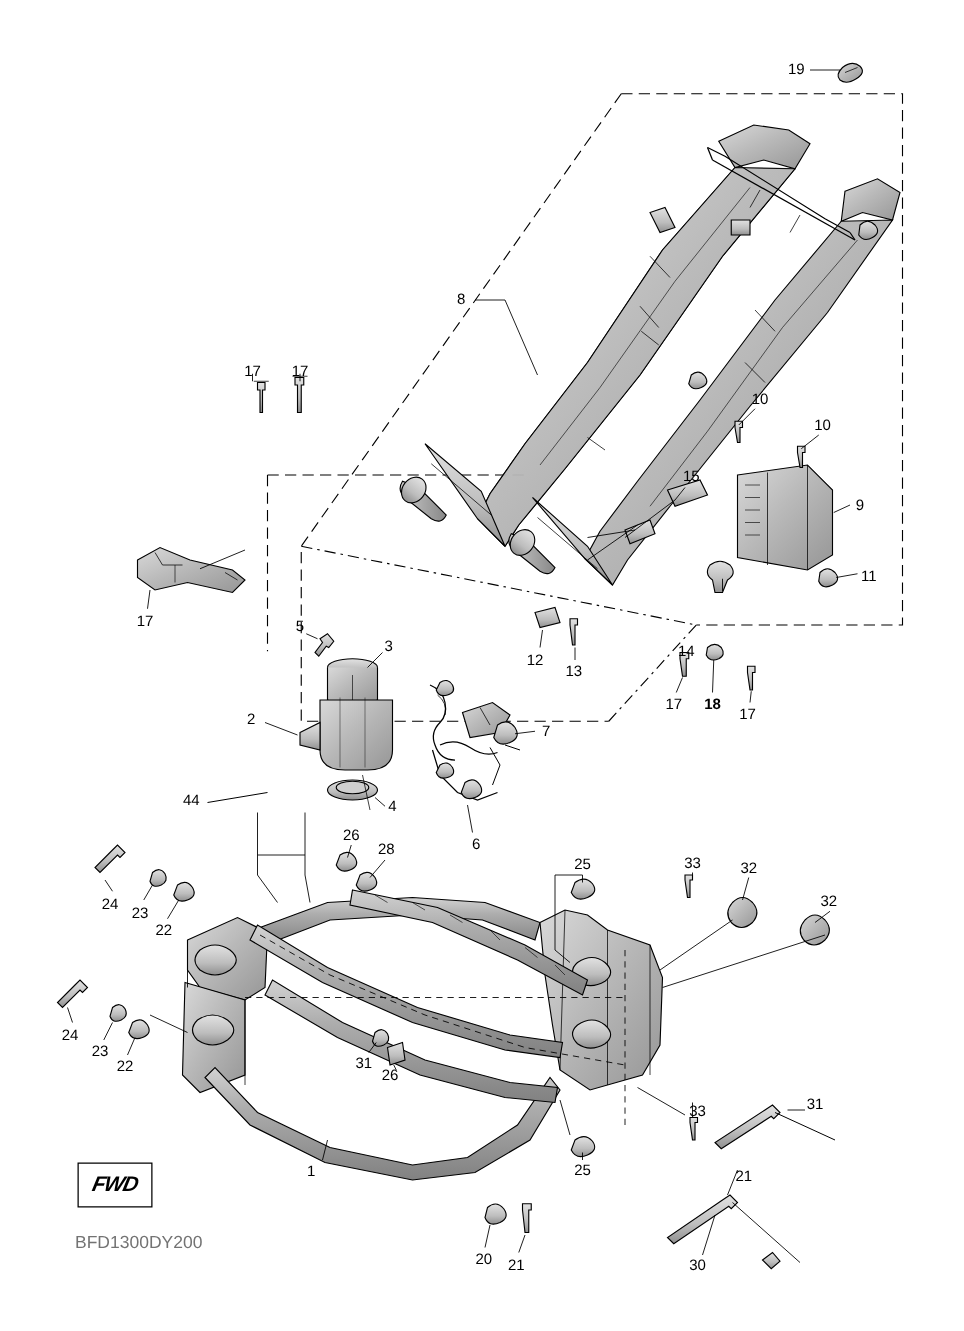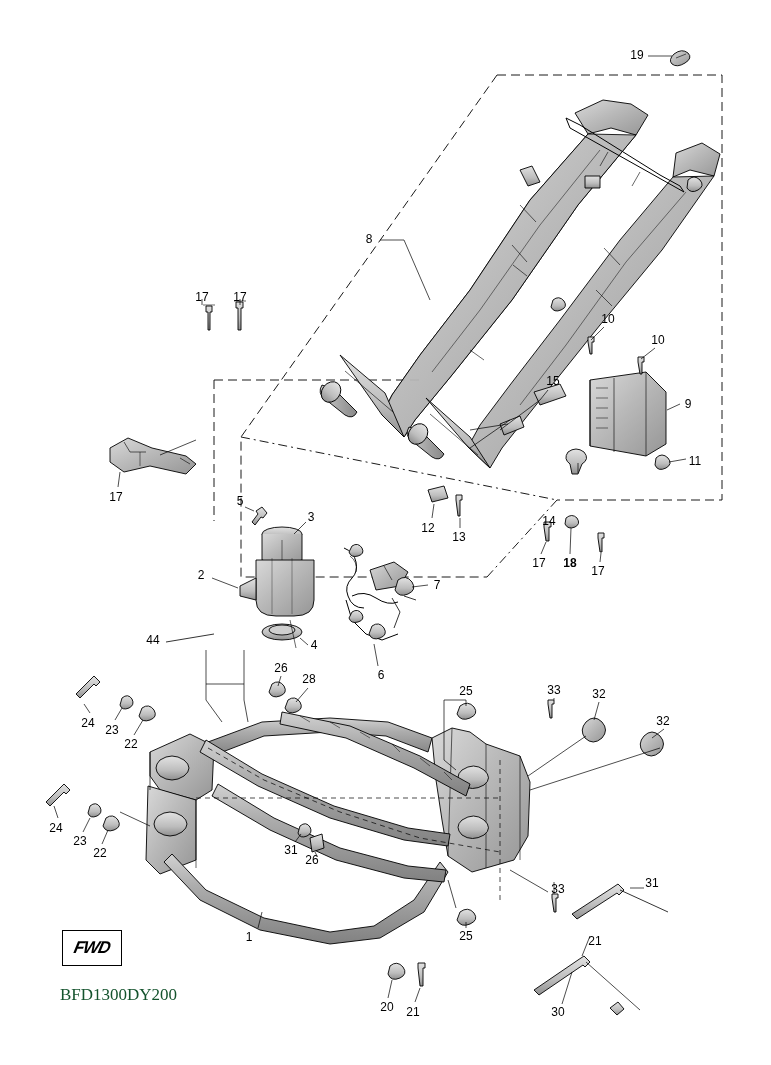--- a/index.html
+++ b/index.html
@@ -29,23 +29,23 @@
     font-family: "Liberation Sans", sans-serif;
     font-size: 12px;
     color: #000000;
     line-height: 12px;
     white-space: nowrap;
     transform: translate(-50%, -50%);
     letter-spacing: 0px;
   }
   .partcode {
     position: absolute;
-    font-family: Liberation Serif, serif;
-    font-size: 17px;
-    color: #14532d;
+    font-family: Liberation Sans, sans-serif;
+    font-size: 14px;
+    color: #737373;
     white-space: nowrap;
   }
   .fwd-box {
     position: absolute;
     border: 1px solid #000000;
     box-sizing: border-box;
     background: #ffffff;
     display: flex;
     align-items: center;
     justify-content: center;

